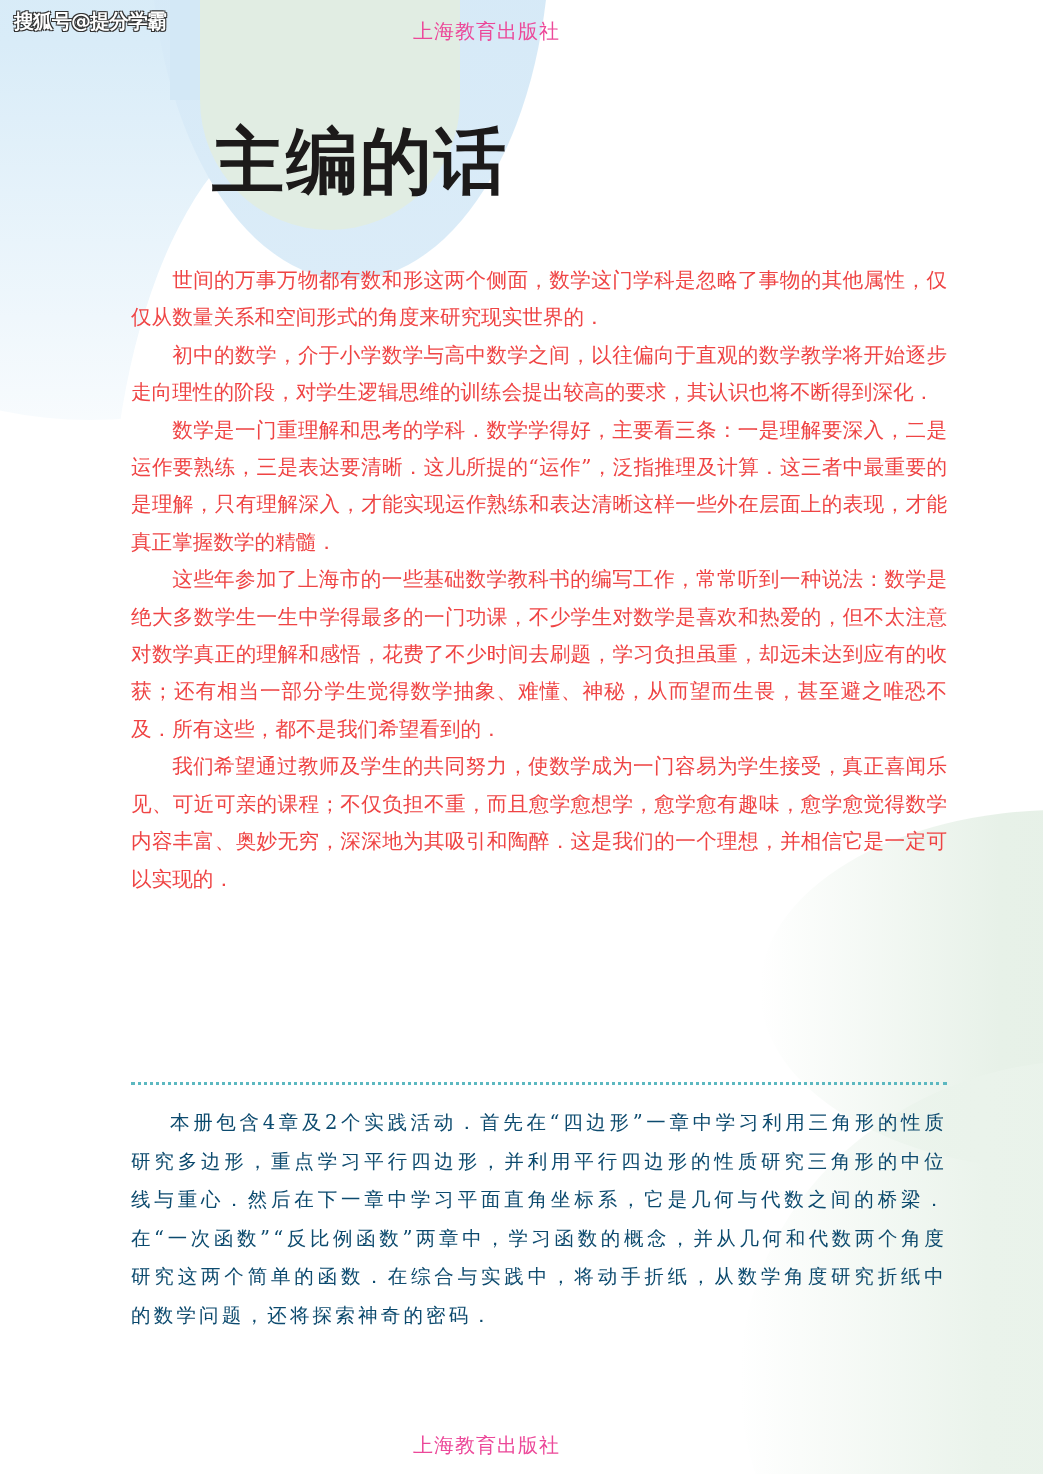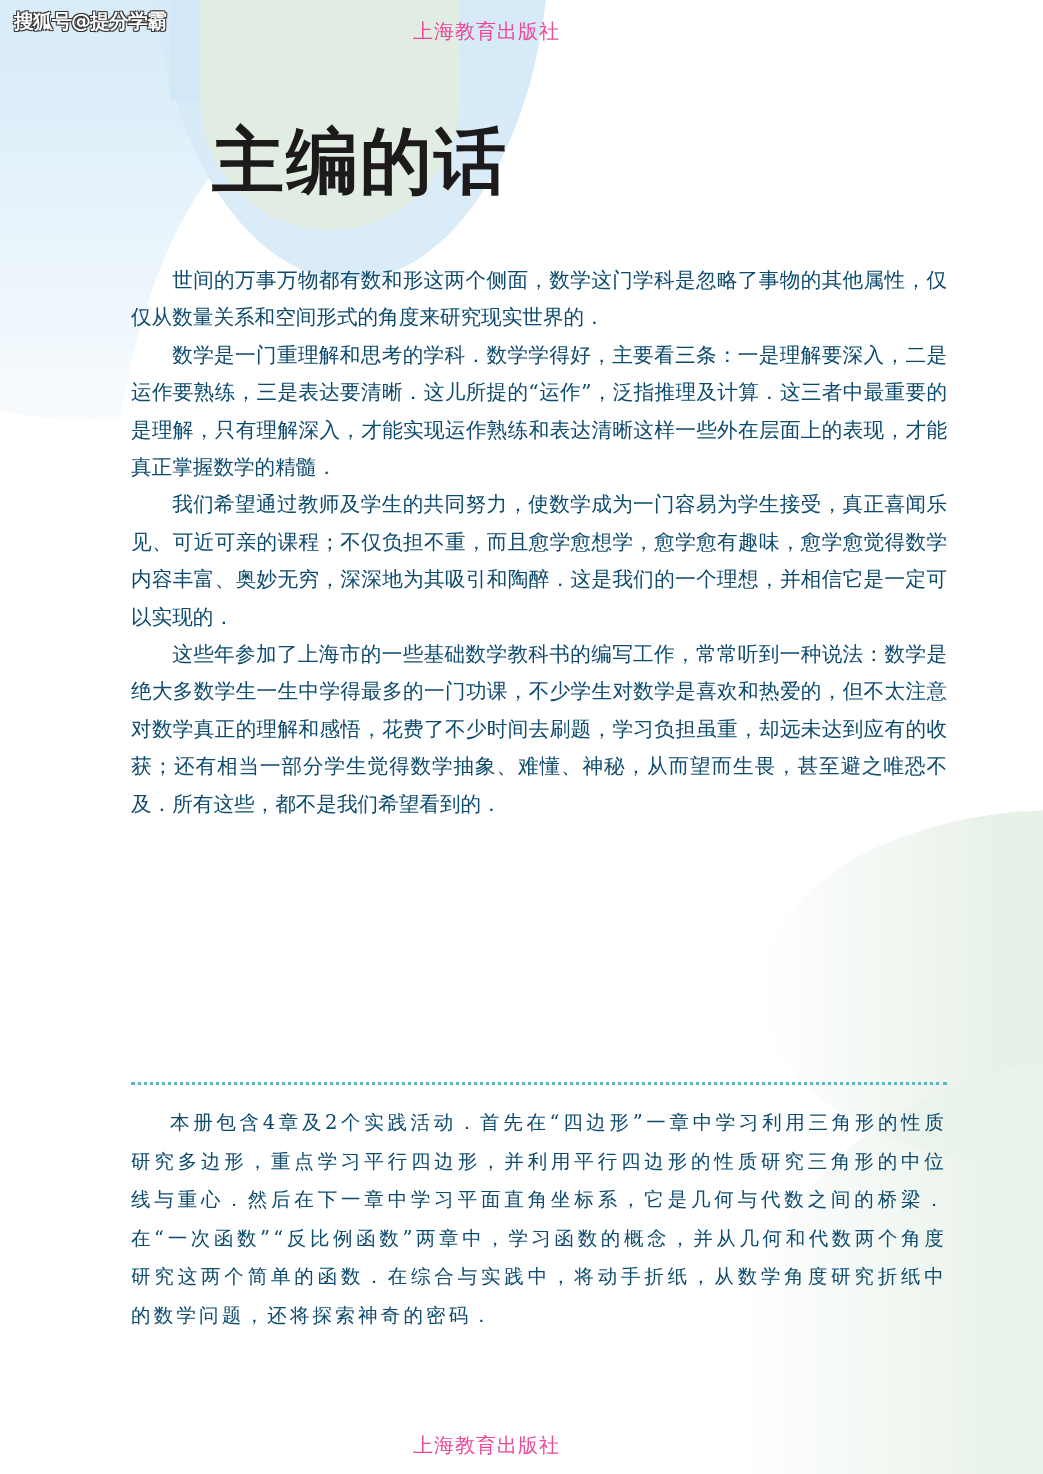--- a/index.html
+++ b/index.html
@@ -58,21 +58,21 @@
   .publisher.top { top: 18px; }
   .publisher.bottom { top: 1432px; }
 
   .title {
     position: absolute; left: 212px; top: 114px;
     font-size: 72px; font-weight: bold; color: #1c1a1a; letter-spacing: 2px;
   }
 
   .body-text {
     position: absolute; left: 131px; width: 816px;
-    font-size: 20.6px; line-height: 37.4px; color: #0c4a6e;
+    font-size: 20.6px; line-height: 37.4px; color: #ef4444;
     text-align: justify;
   }
   .body-text p { margin: 0; text-indent: 2em; }
   .main { top: 262px; }
 
   .divider {
     position: absolute; left: 131px; top: 1082px; width: 816px; height: 0;
     border-top: 3px dotted #5cb8c0;
   }
 
@@ -90,23 +90,24 @@
 <div class="bg bg-green-br2"></div>
 
 <div class="watermark">搜狐号@提分学霸</div>
 
 <div class="publisher top">上海教育出版社</div>
 
 <h1 class="title" style="margin:0">主编的话</h1>
 
 <div class="body-text main">
   <p>世间的万事万物都有数和形这两个侧面，数学这门学科是忽略了事物的其他属性，仅仅从数量关系和空间形式的角度来研究现实世界的．</p>
+  <p>初中的数学，介于小学数学与高中数学之间，以往偏向于直观的数学教学将开始逐步走向理性的阶段，对学生逻辑思维的训练会提出较高的要求，其认识也将不断得到深化．</p>
   <p>数学是一门重理解和思考的学科．数学学得好，主要看三条：一是理解要深入，二是运作要熟练，三是表达要清晰．这儿所提的“运作”，泛指推理及计算．这三者中最重要的是理解，只有理解深入，才能实现运作熟练和表达清晰这样一些外在层面上的表现，才能真正掌握数学的精髓．</p>
+  <p>这些年参加了上海市的一些基础数学教科书的编写工作，常常听到一种说法：数学是绝大多数学生一生中学得最多的一门功课，不少学生对数学是喜欢和热爱的，但不太注意对数学真正的理解和感悟，花费了不少时间去刷题，学习负担虽重，却远未达到应有的收获；还有相当一部分学生觉得数学抽象、难懂、神秘，从而望而生畏，甚至避之唯恐不及．所有这些，都不是我们希望看到的．</p>
   <p>我们希望通过教师及学生的共同努力，使数学成为一门容易为学生接受，真正喜闻乐见、可近可亲的课程；不仅负担不重，而且愈学愈想学，愈学愈有趣味，愈学愈觉得数学内容丰富、奥妙无穷，深深地为其吸引和陶醉．这是我们的一个理想，并相信它是一定可以实现的．</p>
-  <p>这些年参加了上海市的一些基础数学教科书的编写工作，常常听到一种说法：数学是绝大多数学生一生中学得最多的一门功课，不少学生对数学是喜欢和热爱的，但不太注意对数学真正的理解和感悟，花费了不少时间去刷题，学习负担虽重，却远未达到应有的收获；还有相当一部分学生觉得数学抽象、难懂、神秘，从而望而生畏，甚至避之唯恐不及．所有这些，都不是我们希望看到的．</p>
 </div>
 
 <div class="divider"></div>
 
 <div class="body-text summary">
   <p>本册包含4章及2个实践活动．首先在“四边形”一章中学习利用三角形的性质研究多边形，重点学习平行四边形，并利用平行四边形的性质研究三角形的中位线与重心．然后在下一章中学习平面直角坐标系，它是几何与代数之间的桥梁．在“一次函数”“反比例函数”两章中，学习函数的概念，并从几何和代数两个角度研究这两个简单的函数．在综合与实践中，将动手折纸，从数学角度研究折纸中的数学问题，还将探索神奇的密码．</p>
 </div>
 
 <div class="publisher bottom">上海教育出版社</div>
 

